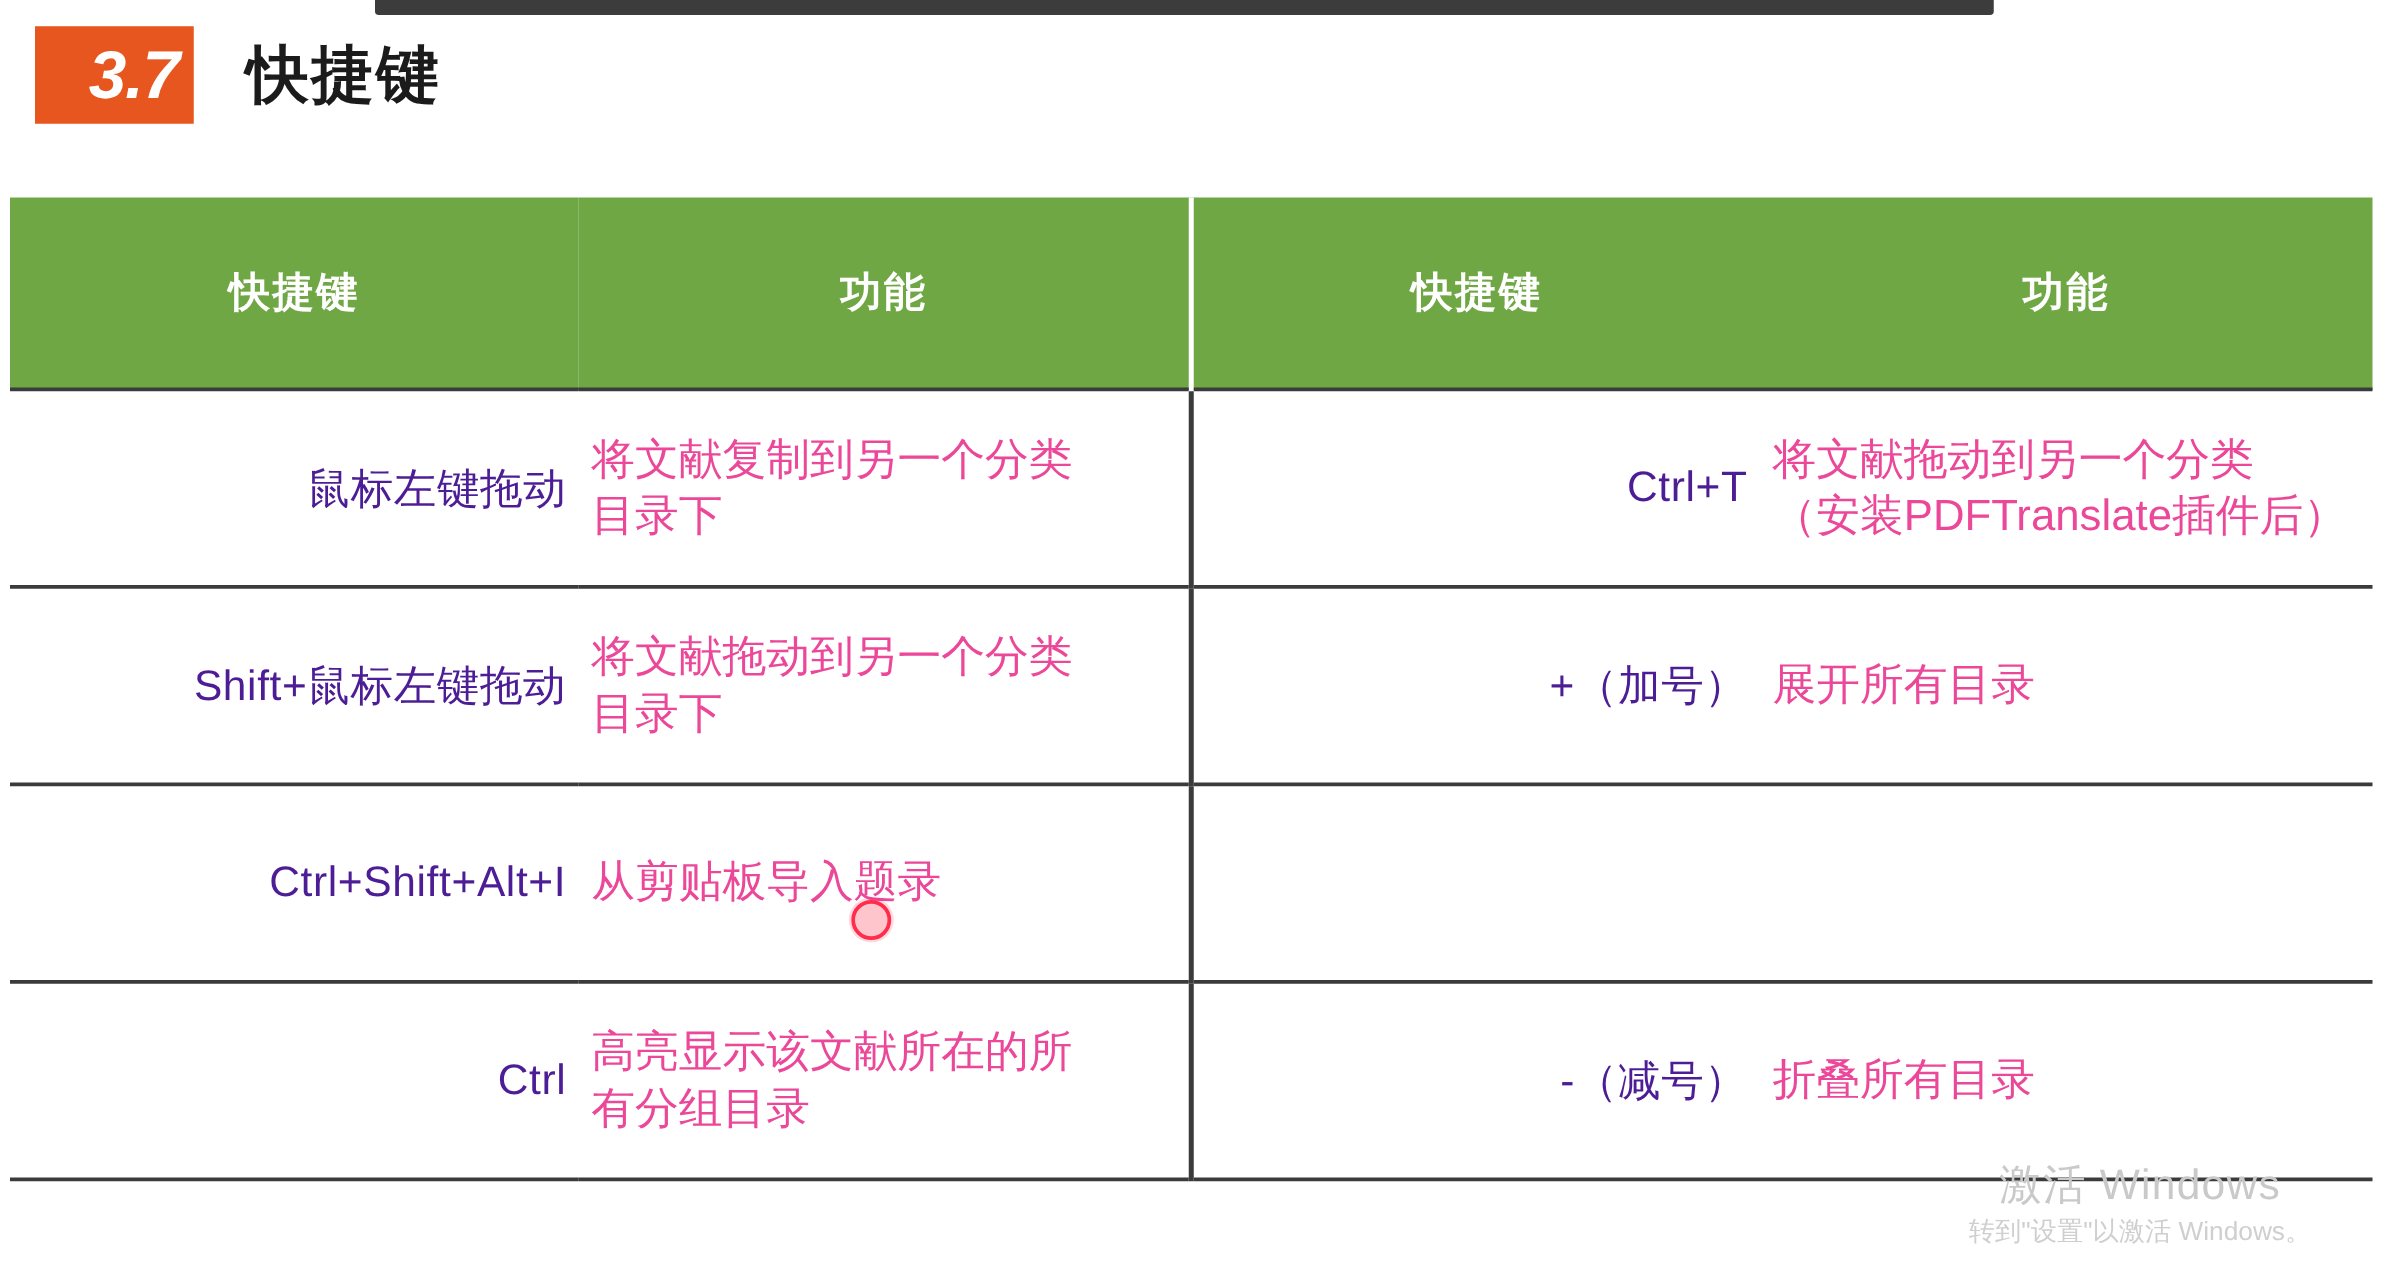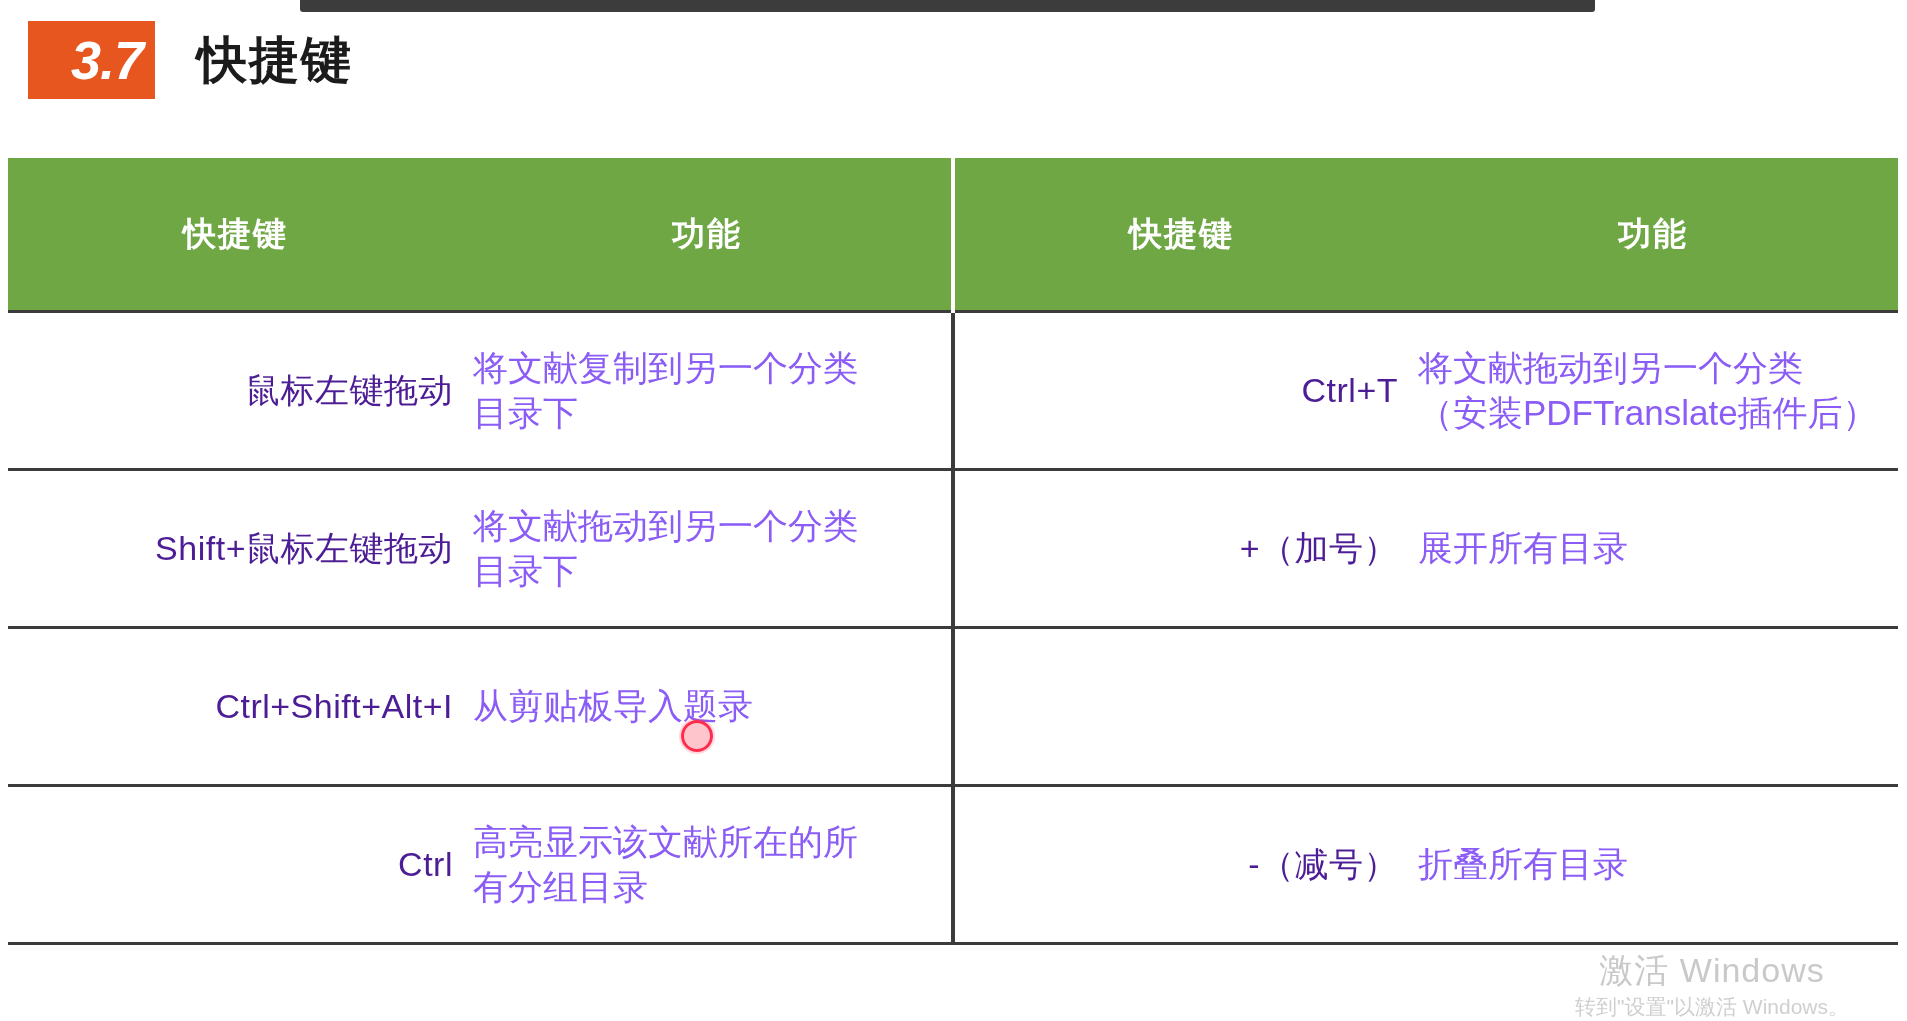--- a/index.html
+++ b/index.html
@@ -102,21 +102,21 @@
   }
   td.key {
     text-align: right;
     color: #4c1d95;
     font-weight: normal;
     font-size: 34px;
     letter-spacing: 0.5px;
   }
   td.fun {
     text-align: left;
-    color: #8b5cf6;
+    color: #ec4899;
     font-size: 35px;
     line-height: 1.26;
     padding-left: 14px;
     padding-right: 6px;
   }
   td.divider-right {
     border-right: 4px solid #3b3b3b;
   }
   td.empty {
     border-bottom: 3px solid #3b3b3b;
@@ -133,21 +133,21 @@
     border-radius: 50%;
     border: 3px solid #ff2d4b;
     background: rgba(255,90,110,0.35);
     box-shadow: 0 0 0 2px rgba(255,45,75,0.18);
   }
 
   
   .watermark {
     position: absolute;
     right: 58px;
-    bottom: 0;
+    bottom: 22px;
     text-align: center;
     color: #c9c9c9;
     user-select: none;
   }
   .watermark .wm-main {
     font-size: 34px;
     letter-spacing: 1px;
     line-height: 1.1;
   }
   .watermark .wm-sub {

